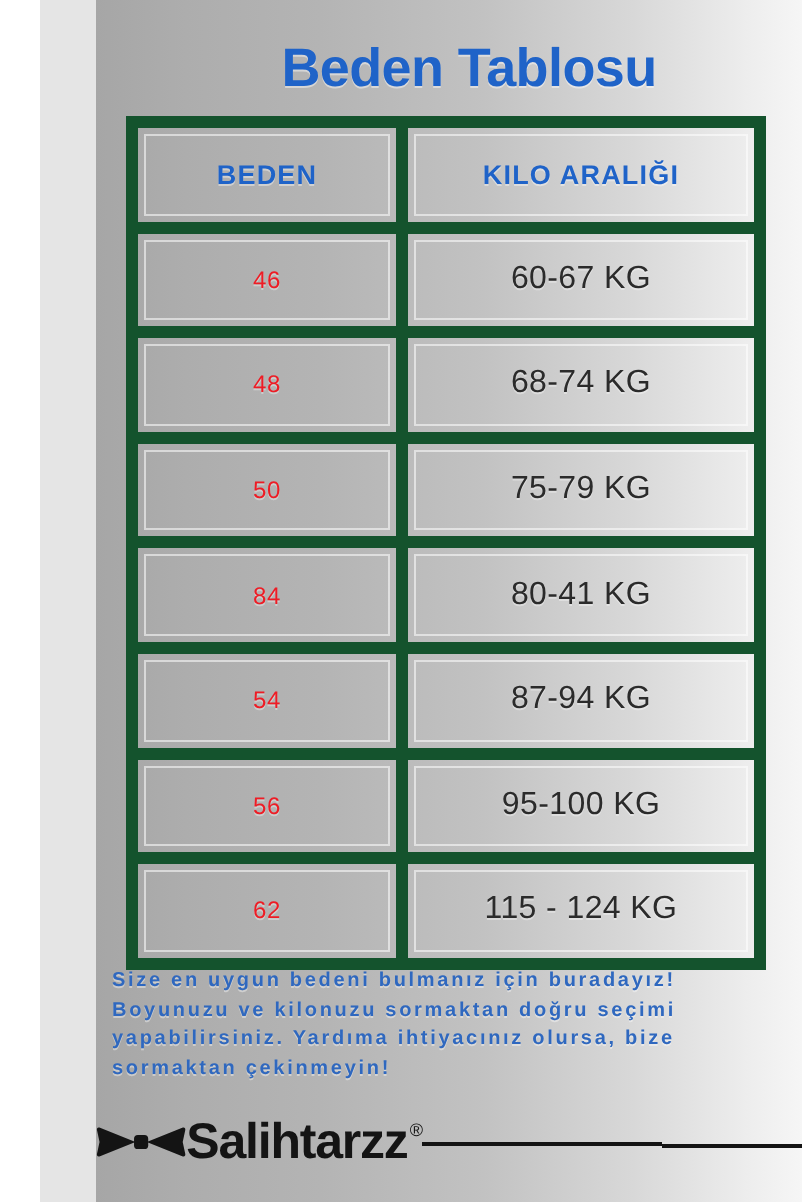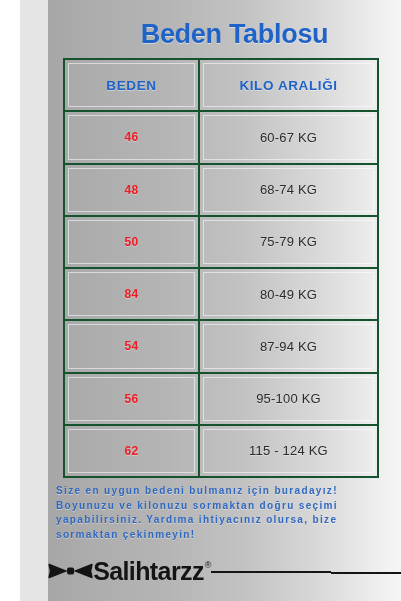--- a/index.html
+++ b/index.html
@@ -62,21 +62,21 @@
     left: 43px;
     top: 58px;
     width: 314px;
     height: 420px;
     border: 2px solid #1f63c8;
     box-sizing: border-box;
     border-collapse: collapse;
     table-layout: fixed;
   }
   #size-table td {
-    border: 2px solid #14532d;
+    border: 6px solid #14532d;
     padding: 0;
     height: 46.6px;
     text-align: center;
     vertical-align: middle;
     position: relative;
   }
   #size-table td .cellbox {
     position: absolute;
     left: 3px; right: 3px; top: 3px; bottom: 3px;
     border: 1px solid rgba(255,255,255,0.55);
@@ -91,28 +91,28 @@
   .hdr-text {
     color: #1f63c8;
     font-size: 13.5px;
     font-weight: bold;
     letter-spacing: 0.6px;
     text-shadow: 0 1px 0 rgba(255,255,255,0.4);
   }
   .size-text {
     color: #ee1c25;
     font-size: 12px;
-    font-weight: bold;
+    font-weight: normal;
     letter-spacing: 0.3px;
     text-shadow: 0 1px 0 rgba(255,255,255,0.35);
     text-align: right;
   }
   .range-text {
     color: #2b2b2b;
-    font-size: 13px;
+    font-size: 16px;
     font-weight: 500;
     letter-spacing: 0.2px;
     text-shadow: 0 1px 0 rgba(255,255,255,0.35);
   }
 
   
   #note {
     position: absolute;
     left: 36px;
     top: 484px;
@@ -243,21 +243,21 @@
       </tr>
 
       <tr>
         <td>
           <div class="cellbox">
               <span class="size-text">84</span>
             </div>
         </td>
         <td>
           <div class="cellbox">
-              <span class="range-text">80-49 KG</span>
+              <span class="range-text">80-41 KG</span>
             </div>
         </td>
       </tr>
 
       <tr>
         <td>
           <div class="cellbox">
               <span class="size-text">54</span>
             </div>
         </td>

